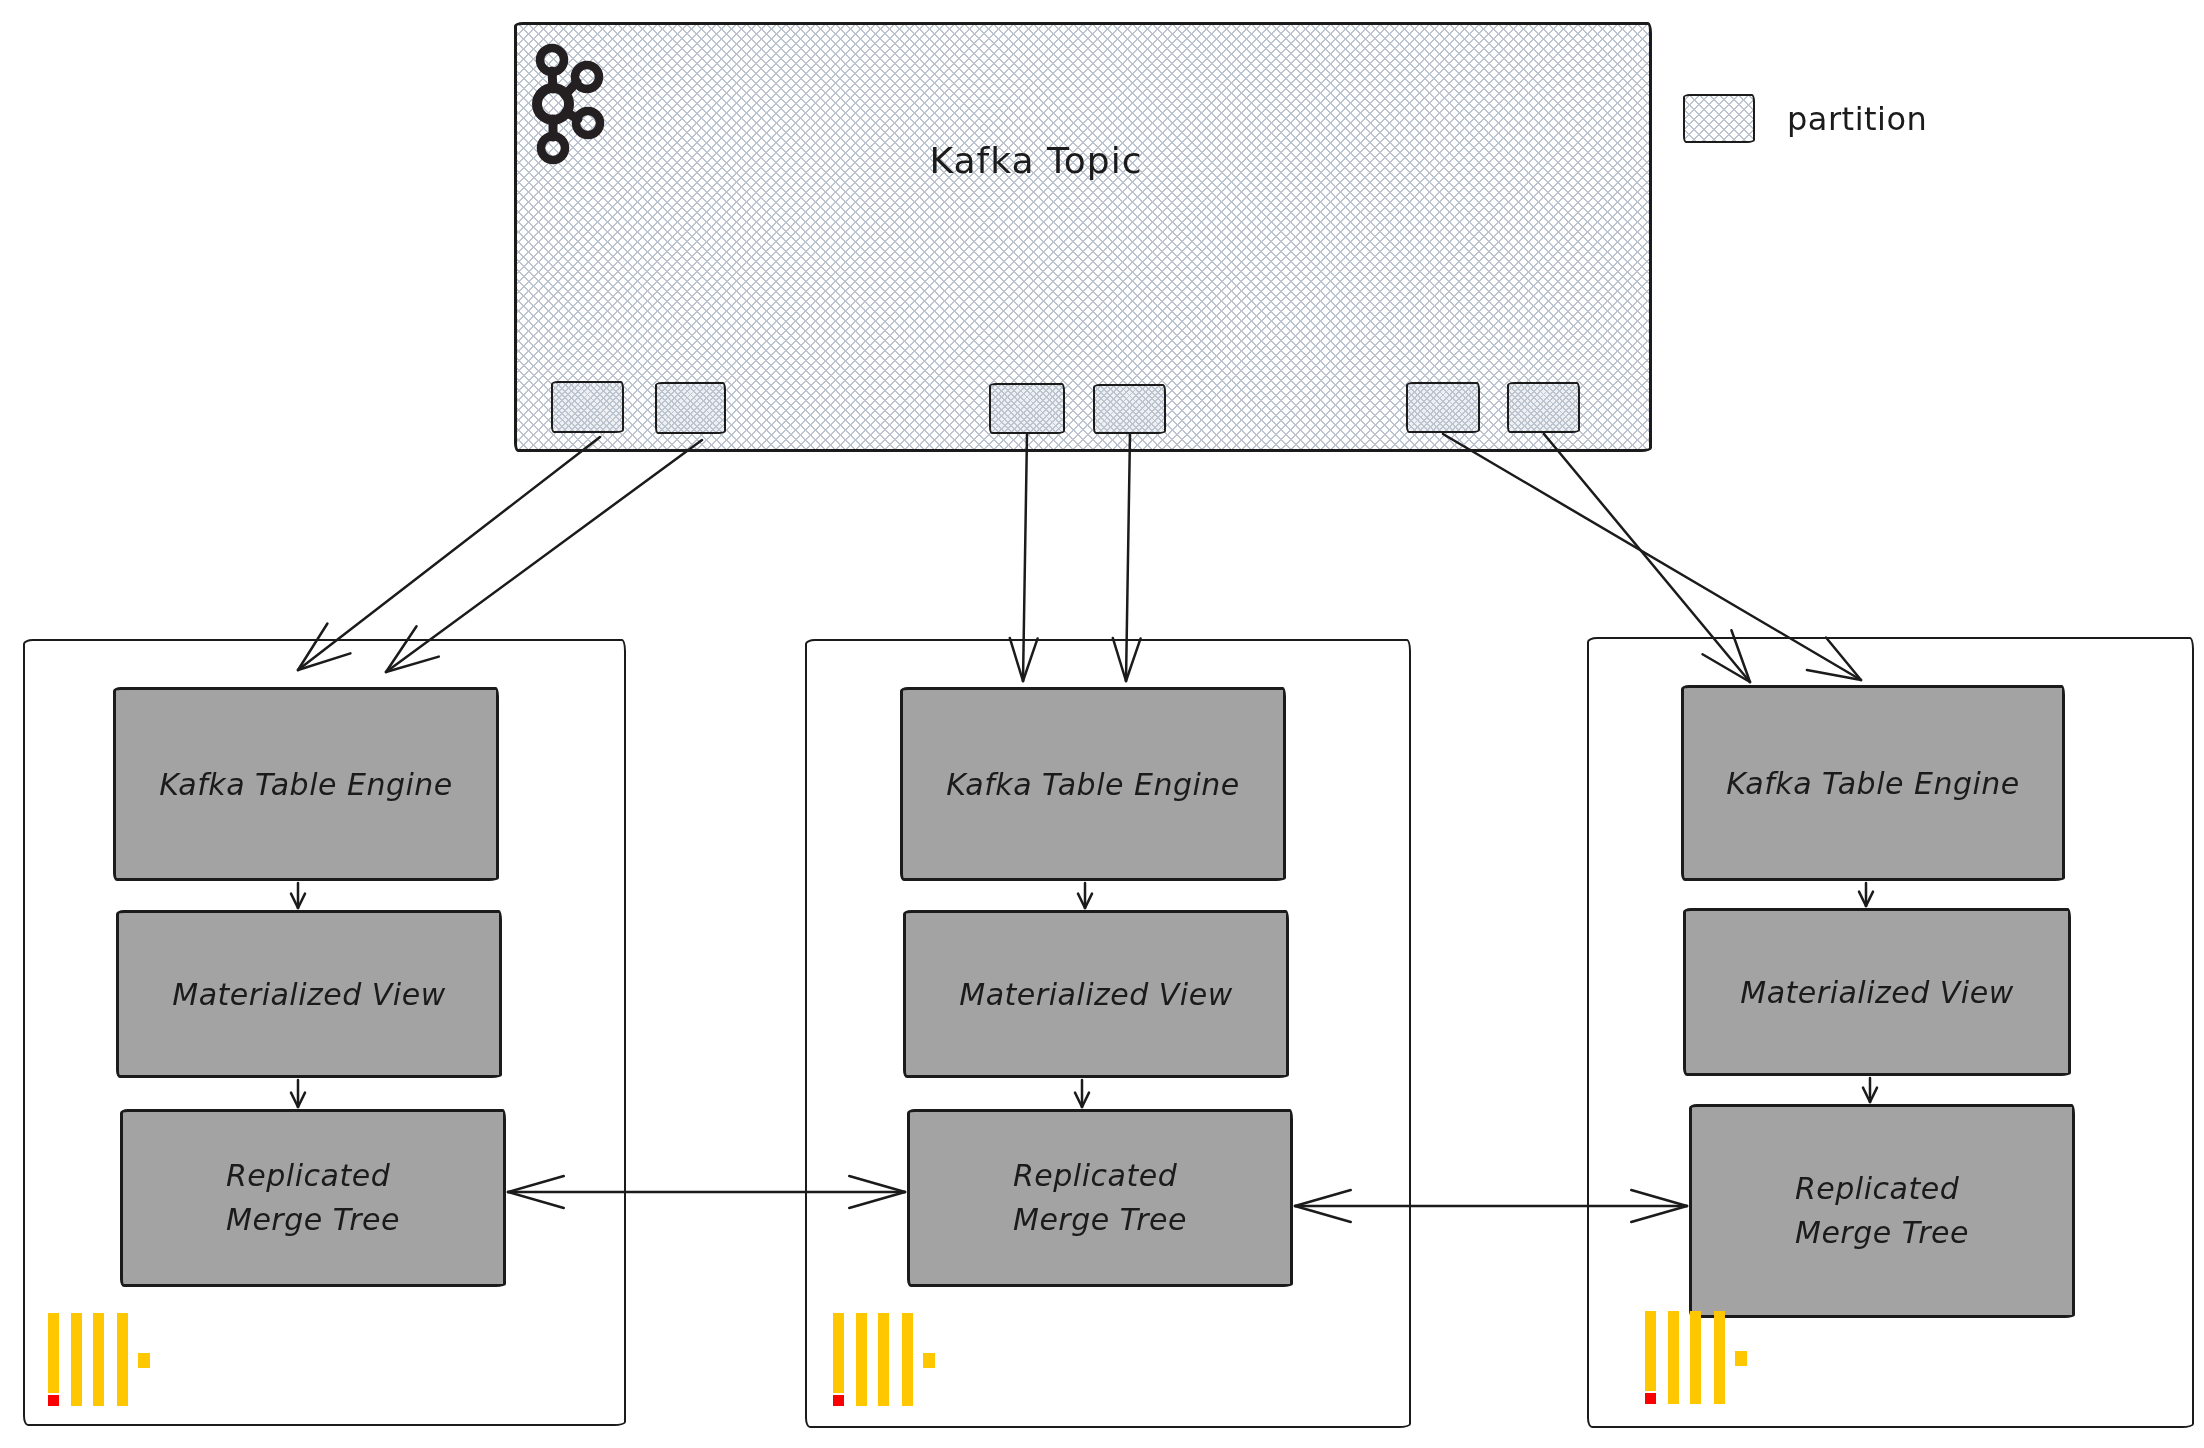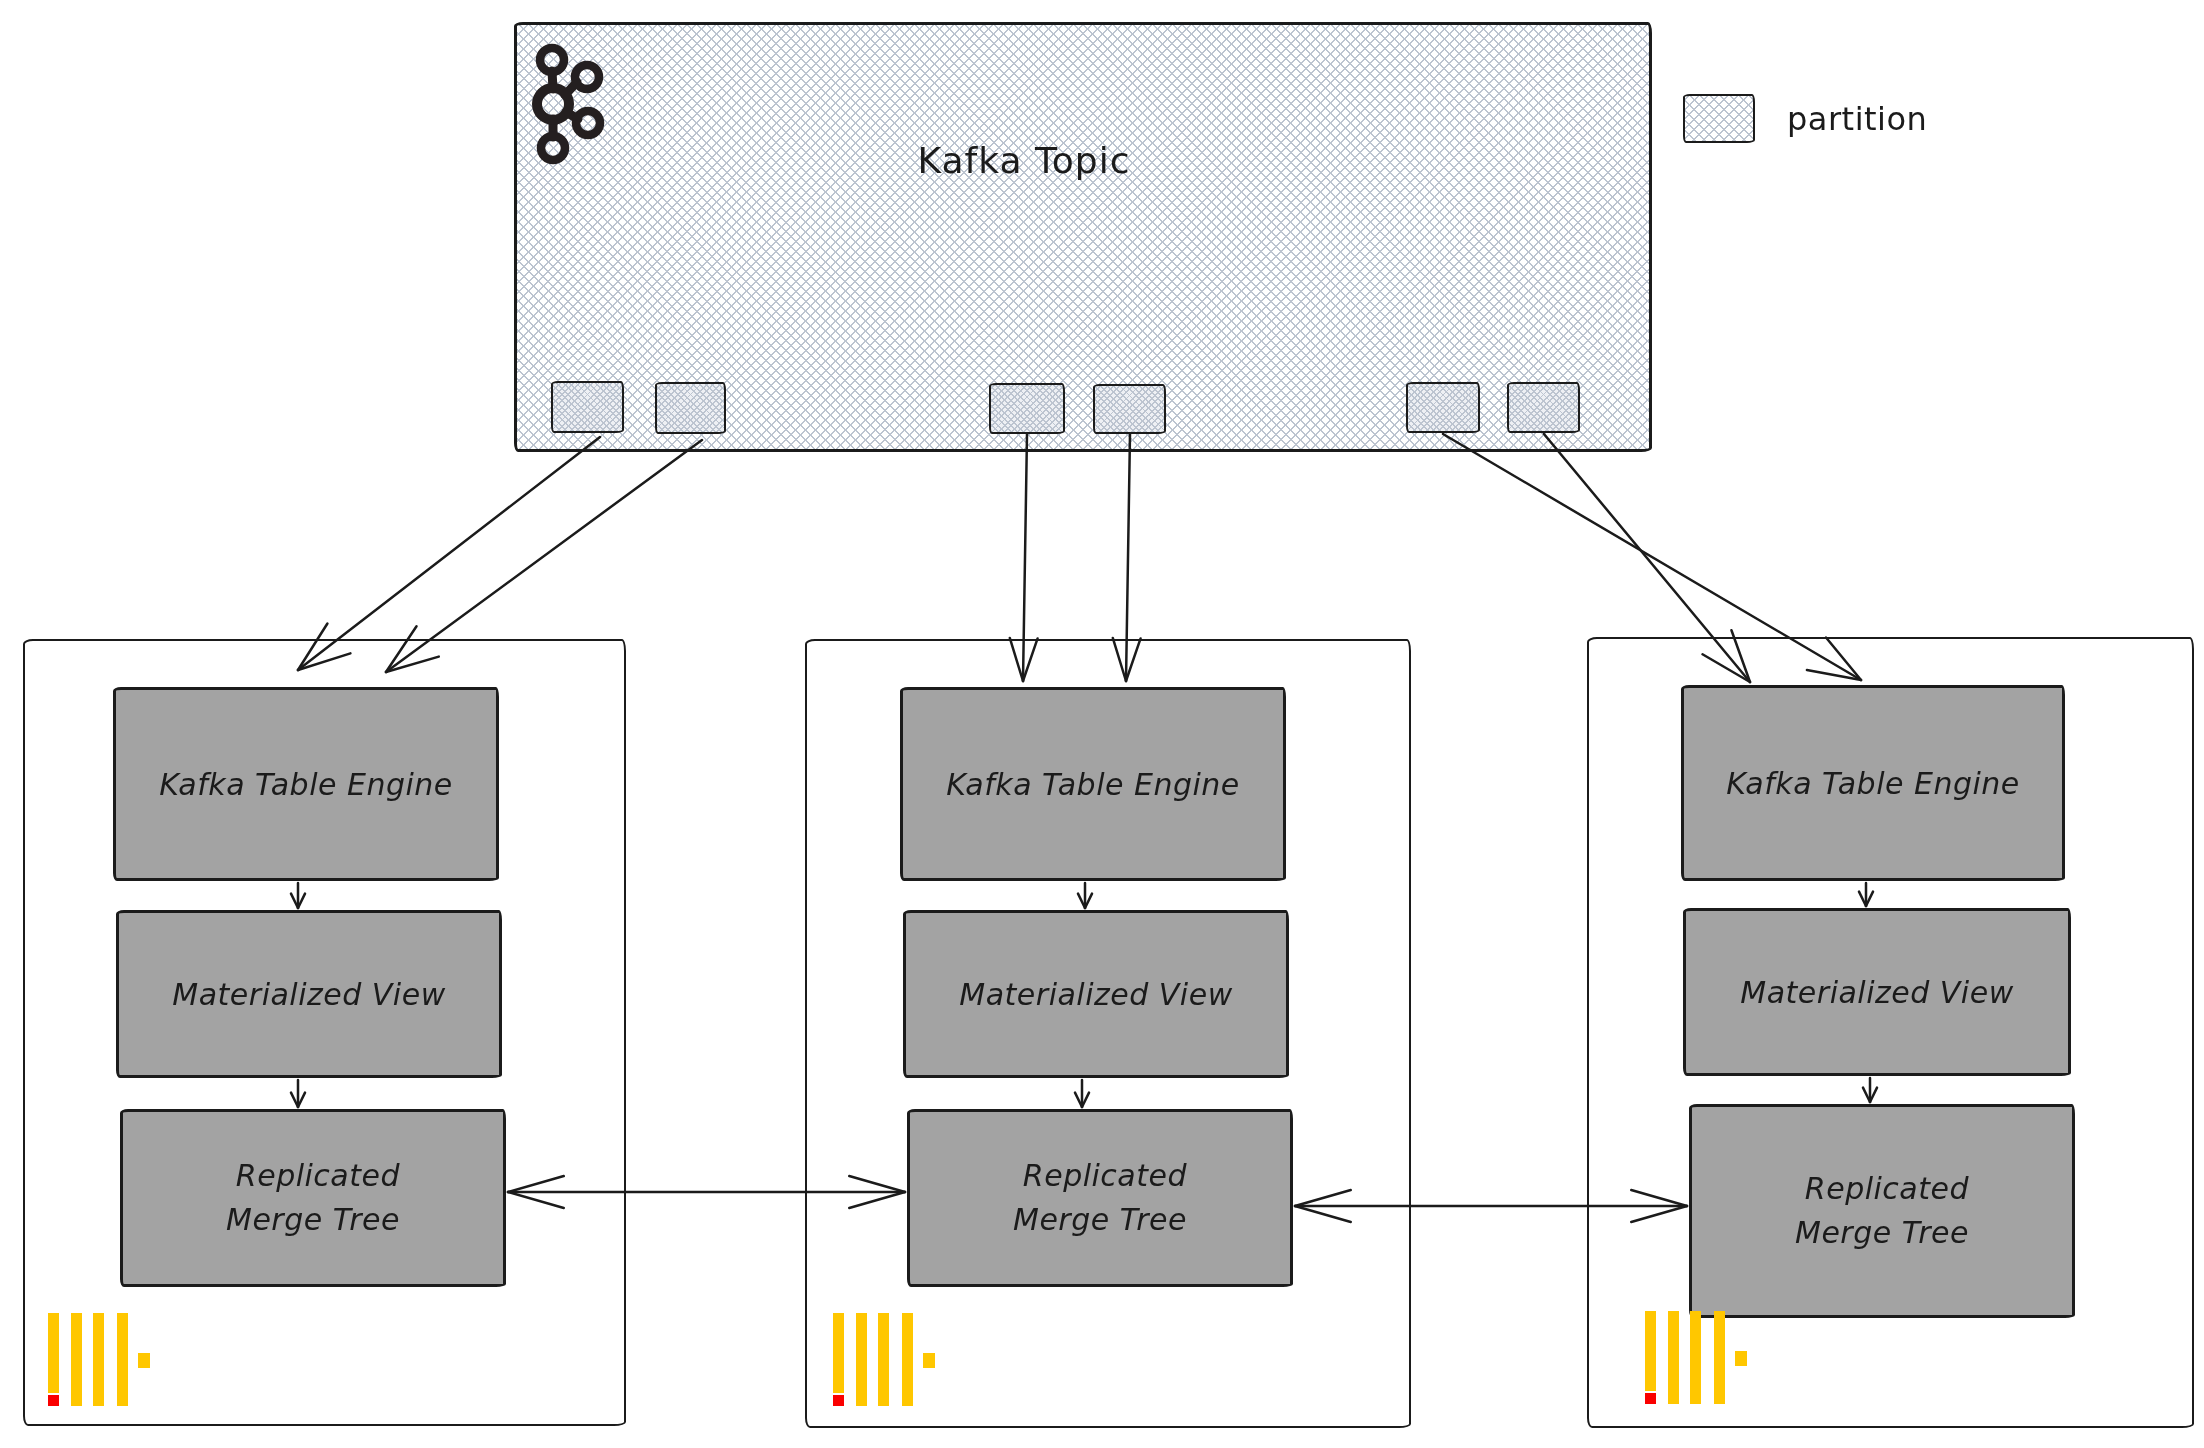--- a/index.html
+++ b/index.html
@@ -38,21 +38,21 @@
     border:2.5px solid var(--ink);
     border-radius:10px 4px 12px 5px / 5px 12px 4px 10px;
     background:#fff;
   }
   .inner-box{
     background:#a3a3a3;border:3px solid var(--ink);
     border-radius:8px 3px 10px 4px / 4px 10px 3px 8px;
     display:flex;align-items:center;justify-content:center;text-align:center;font-style:italic;
   }
   .box-label{font-size:30px;letter-spacing:0.5px;white-space:nowrap;}
-  .tree-label{font-size:30px;letter-spacing:0.5px;line-height:44px;text-align:right;}
+  .tree-label{font-size:30px;letter-spacing:0.5px;line-height:44px;text-align:left;}
   .title{font-size:36px;letter-spacing:1px;text-align:center;}
   .legend-label{font-size:32px;letter-spacing:0.5px;}
   .ch-logo{position:absolute;width:102px;height:93px;}
   .ch-bar{position:absolute;background:var(--clickhouse_yellow);}
   .ch-red{position:absolute;background:var(--clickhouse_red);}
   svg#arrow-layer{position:absolute;left:0;top:0;z-index:6;pointer-events:none;}
 </style>
 </head>
 <body>
 
@@ -67,21 +67,21 @@
       <line x1="33" y1="55" x2="45" y2="42" stroke-width="9"></line>
       <line x1="34" y1="72" x2="46" y2="79" stroke-width="9"></line>
       <circle cx="20" cy="20" r="12" stroke-width="8.5"></circle>
       <circle cx="21" cy="64" r="16" stroke-width="10"></circle>
       <circle cx="21" cy="108" r="12" stroke-width="8.5"></circle>
       <circle cx="55" cy="37" r="12" stroke-width="8.5"></circle>
       <circle cx="56" cy="83" r="12" stroke-width="8.5"></circle>
     </g>
   </svg>
 
-  <div class="abs title" style="left:514px;top:140px;width:980px;padding-left:40px;">Kafka Topic</div>
+  <div class="abs title" style="left:526px;top:140px;width:980px;padding-left:40px;">Kafka Topic</div>
 
   <div class="abs hatch-dense sketch-thin" style="left:551px;top:381px;width:73px;height:52px;"></div>
   <div class="abs hatch-dense sketch-thin" style="left:655px;top:382px;width:71px;height:52px;"></div>
   <div class="abs hatch-dense sketch-thin" style="left:989px;top:383px;width:76px;height:51px;"></div>
   <div class="abs hatch-dense sketch-thin" style="left:1093px;top:384px;width:73px;height:50px;"></div>
   <div class="abs hatch-dense sketch-thin" style="left:1406px;top:382px;width:74px;height:51px;"></div>
   <div class="abs hatch-dense sketch-thin" style="left:1507px;top:382px;width:73px;height:51px;"></div>
 
   <div class="abs hatch sketch-thin" style="left:1683px;top:94px;width:72px;height:49px;border-width:2px;"></div>
   <div class="abs legend-label" style="left:1775px;top:100px;margin-left:12px;">partition</div>

